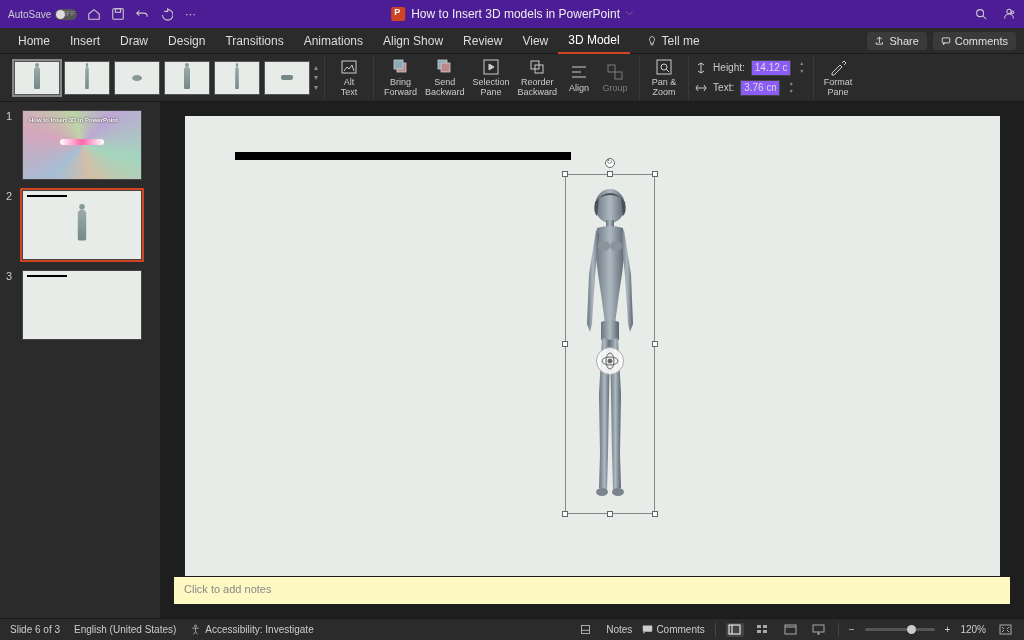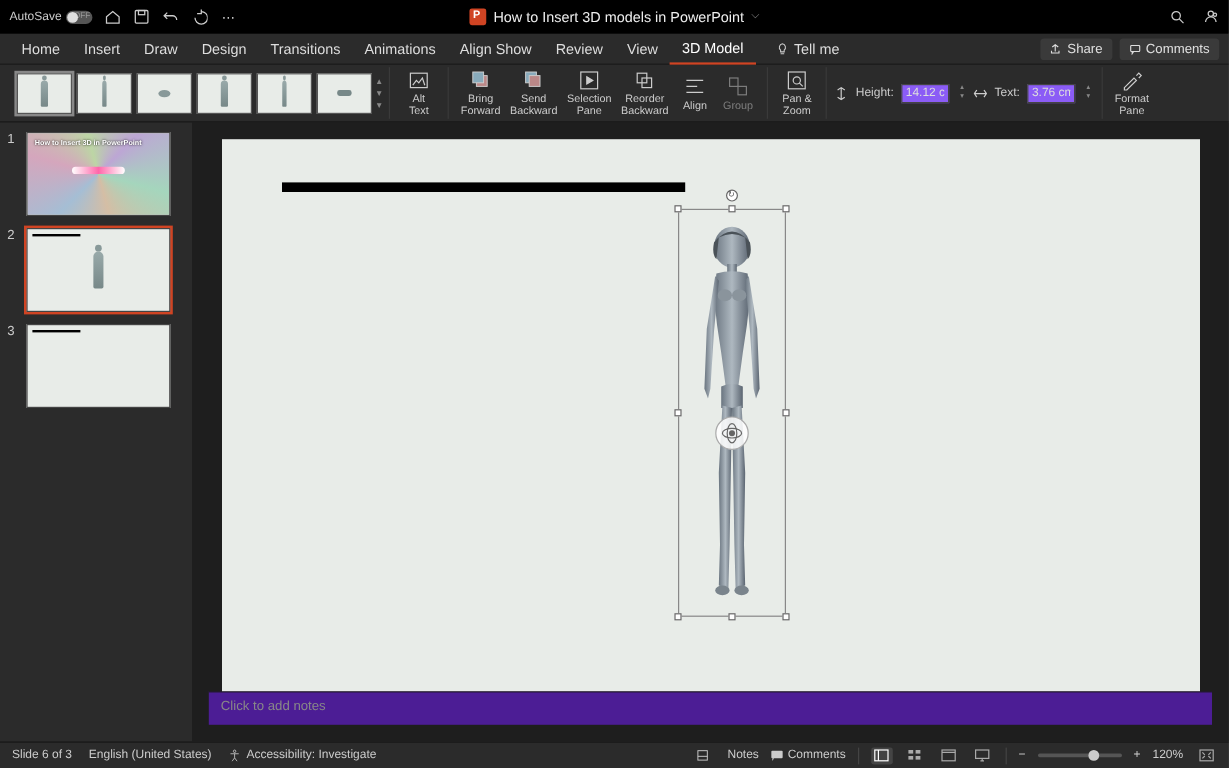--- a/index.html
+++ b/index.html
@@ -1,19 +1,19 @@
 <!DOCTYPE html>
 <html><head>
 <meta charset="utf-8">
 <style>
 * { box-sizing: border-box; margin: 0; padding: 0; font-family: -apple-system, BlinkMacSystemFont, 'Segoe UI', sans-serif; }
 body { background: #1e1e1e; color: #e0e0e0; width: 1024px; height: 640px; overflow: hidden; display: flex; flex-direction: column; font-size: 11px; }
 
 
-.titlebar { height: 28px; background: #000000; display: flex; align-items: center; padding: 0 8px; position: relative; }
+.titlebar { height: 28px; background: #4c1d95; display: flex; align-items: center; padding: 0 8px; position: relative; }
 .titlebar-left { display: flex; align-items: center; gap: 10px; }
 .autosave { display: flex; align-items: center; gap: 4px; font-size: 10px; color: #ccc; }
 .toggle { width: 22px; height: 11px; background: #555; border-radius: 6px; position: relative; }
 .toggle::after { content: ''; position: absolute; width: 9px; height: 9px; background: #ddd; border-radius: 50%; top: 1px; left: 1px; }
 .toggle-label { font-size: 7px; position: absolute; right: 2px; top: 1px; color: #999; }
 .tb-icon { width: 14px; height: 14px; display: flex; align-items: center; justify-content: center; cursor: pointer; color: #ccc; }
 .title-center { position: absolute; left: 50%; transform: translateX(-50%); display: flex; gap: 6px; font-size: 12px; color: #eee; }
 .doc-icon { width: 14px; height: 14px; background: #d04423; border-radius: 2px; position: relative; }
 .doc-icon::after { content: 'P'; position: absolute; top: 0; left: 3px; font-size: 9px; color: white; font-weight: bold; }
 .titlebar-right { margin-left: auto; display: flex; gap: 14px; }
@@ -66,21 +66,21 @@
 .sh-w { top: 50%; left: -3px; margin-top: -3px; } .sh-e { top: 50%; right: -3px; margin-top: -3px; }
 .sh-sw { bottom: -3px; left: -3px; } .sh-s { bottom: -3px; left: 50%; margin-left: -3px; } .sh-se { bottom: -3px; right: -3px; }
 .rot-handle { position: absolute; top: -16px; left: 50%; transform: translateX(-50%); width: 10px; height: 10px; border: 1px solid #666; border-radius: 50%; background: #fff; }
 .rot-handle::after { content: '↻'; font-size: 7px; position: absolute; top: -1px; left: 1px; color: #555; }
 .orbit-ctrl { position: absolute; top: 55%; left: 50%; transform: translate(-50%,-50%); width: 28px; height: 28px; border-radius: 50%; background: rgba(255,255,255,0.85); border: 1px solid #aaa; display: flex; align-items: center; justify-content: center; }
 .orbit-ctrl svg { width: 20px; height: 20px; }
 
 .model-fig { position: absolute; left: 50%; top: 50%; transform: translate(-50%,-50%); width: 70px; height: 320px; }
 .model-fig svg { width: 100%; height: 100%; }
 
-.notes { height: 28px; background: #4c1d95; border-top: 1px solid #1a1a1a; color: #888; font-size: 11px; padding: 6px 10px; }
+.notes { height: 28px; background: #fef9c3; border-top: 1px solid #1a1a1a; color: #888; font-size: 11px; padding: 6px 10px; }
 
 
 .status { height: 22px; background: #2b2b2b; border-top: 1px solid #1a1a1a; display: flex; align-items: center; padding: 0 10px; font-size: 10px; color: #ccc; gap: 14px; }
 .status-right { margin-left: auto; display: flex; align-items: center; gap: 10px; }
 .view-btn { width: 18px; height: 14px; display: flex; align-items: center; justify-content: center; cursor: pointer; color: #aaa; }
 .view-btn.on { color: #fff; background: #444; border-radius: 2px; }
 .zoom-slider { width: 70px; height: 3px; background: #555; position: relative; border-radius: 2px; }
 .zoom-thumb { position: absolute; width: 9px; height: 9px; background: #ccc; border-radius: 50%; top: -3px; left: 60%; }
 
 svg { display: block; }
@@ -279,21 +279,21 @@
           <svg width="18" height="18" viewBox="0 0 18 18" fill="none" stroke="#ccc">
             <rect x="2" y="2" width="14" height="14"></rect>
             <circle cx="9" cy="9" r="3"></circle>
             <path d="M11 11l3 3"></path>
           </svg>
         </div>
       <div class="rlabel">Pan &amp;
 Zoom</div>
     </div>
   </div>
-  <div class="rgroup" style="flex-direction:row;align-items:stretch;justify-content:center;gap:4px">
+  <div class="rgroup" style="flex-direction:column;align-items:stretch;justify-content:center;gap:4px">
     <div class="dim-row">
       <svg width="12" height="12" viewBox="0 0 12 12" stroke="#ccc" fill="none">
           <path d="M6 1v10M3 3l3-2 3 2M3 9l3 2 3-2"></path>
         </svg>
       <span>Height:</span>
       <input class="dim-input" value="14.12 cm" style="">
       <div class="spin">
           <div>▴</div>
           <div>▾</div>
         </div>

